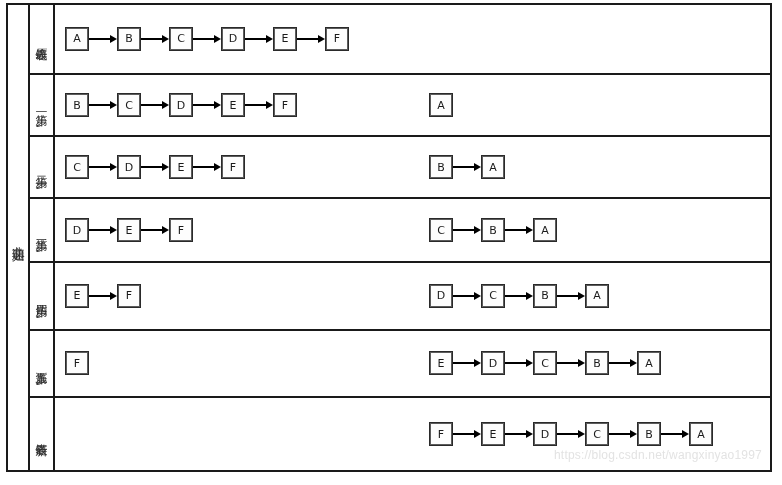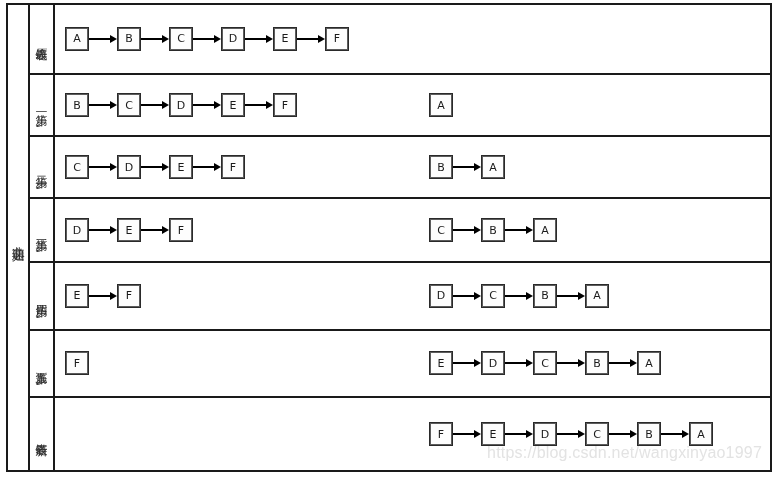--- a/index.html
+++ b/index.html
@@ -130,21 +130,21 @@
     margin: 0 1px;
   }
   .arrow svg { display: block; }
 
   
   .watermark {
     position: absolute;
     right: 8px;
     bottom: 8px;
     font-family: "Liberation Sans", sans-serif;
-    font-size: 16px;
+    font-size: 12px;
     color: #e3e3e3;
     letter-spacing: 0.2px;
     user-select: none;
     pointer-events: none;
     white-space: nowrap;
   }
 </style>
 </head>
 <body>
 

